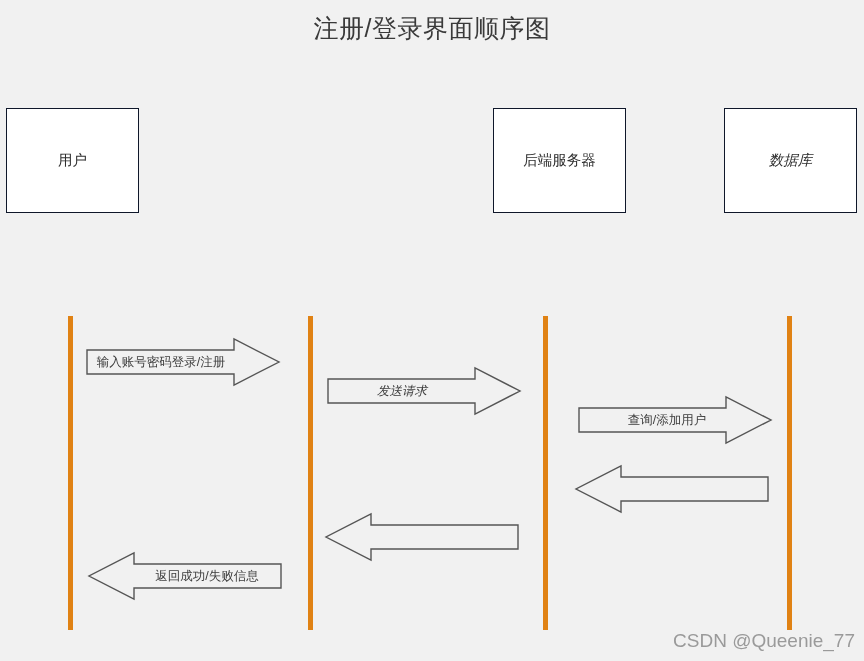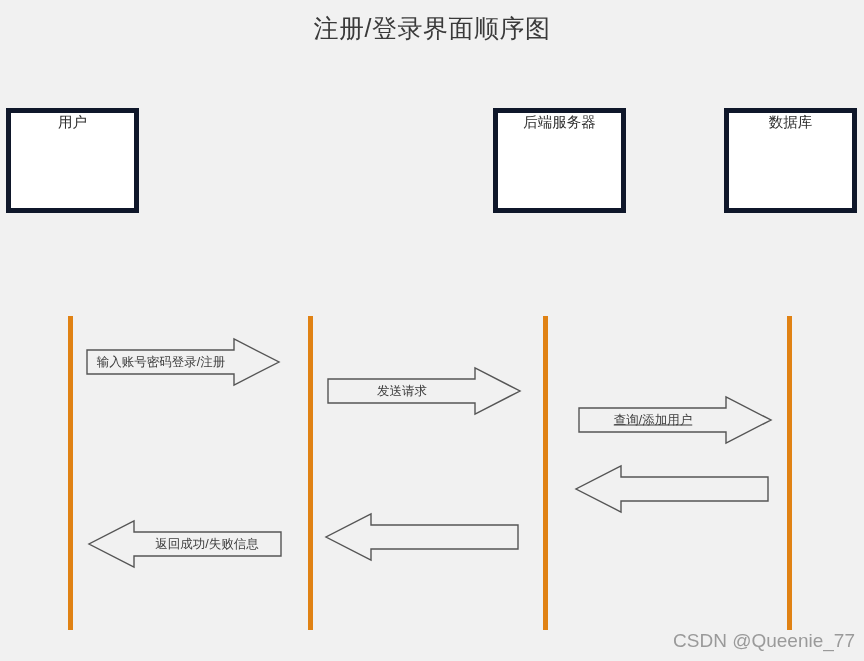--- a/index.html
+++ b/index.html
@@ -26,24 +26,24 @@
     width: 864px;
     text-align: center;
     font-size: 25px;
     color: #3a3a3a;
     letter-spacing: 0.5px;
     white-space: nowrap;
   }
   .participant-box {
     position: absolute;
     background: #ffffff;
-    border: 5px solid #0f172a;
+    border: 1px solid #0f172a;
     box-sizing: border-box;
     display: flex;
-    align-items: flex-start;
+    align-items: center;
     justify-content: center;
   }
   .participant-label {
     font-size: 14.5px;
     color: #2e2e2e;
     white-space: nowrap;
   }
   .lifeline {
     position: absolute;
     width: 5px;
@@ -83,64 +83,64 @@
 
   <div class="participant-box" style="left:6px; top:108px; width:133px; height:105px;">
     <span class="participant-label">用户</span>
   </div>
 
 
   <div class="participant-box" style="left:479px; top:108px; width:133px; height:105px;margin-left:14px;">
     <span class="participant-label">后端服务器</span>
   </div>
 
-  <div class="participant-box" style="left:724px; top:108px; width:133px; height:105px;">
+  <div class="participant-box" style="left:724px; top:108px; width:133px; height:105px;font-style:italic;">
     <span class="participant-label">数据库</span>
   </div>
 
   <div class="lifeline" style="left:68px; top:316px; height:314px;"></div>
   <div class="lifeline" style="left:308px; top:316px; height:314px;"></div>
   <div class="lifeline" style="left:543px; top:316px; height:314px;"></div>
   <div class="lifeline" style="left:787px; top:316px; height:314px;"></div>
 
   <div class="message" style="left:86px; top:338px; width:194px; height:48px;">
     <svg width="194" height="48" viewBox="0 0 194 48" aria-hidden="true">
       <path d="M1,12 L148,12 L148,1 L193,24 L148,47 L148,36 L1,36 Z" fill="none" stroke="#555555" stroke-width="1.4" stroke-linejoin="miter"></path>
     </svg>
     <span class="message-label" style="left:0px; width:150px;">输入账号密码登录/注册</span>
   </div>
 
   <div class="message" style="left:327px; top:367px; width:194px; height:48px;">
     <svg width="194" height="48" viewBox="0 0 194 48" aria-hidden="true">
       <path d="M1,12 L148,12 L148,1 L193,24 L148,47 L148,36 L1,36 Z" fill="none" stroke="#555555" stroke-width="1.4" stroke-linejoin="miter"></path>
     </svg>
-    <span class="message-label" style="left:0px; width:150px;">发送请求</span>
+    <span class="message-label" style="left:0px; width:150px;font-style:italic;">发送请求</span>
   </div>
 
   <div class="message" style="left:578px; top:396px; width:194px; height:48px;">
     <svg width="194" height="48" viewBox="0 0 194 48" aria-hidden="true">
       <path d="M1,12 L148,12 L148,1 L193,24 L148,47 L148,36 L1,36 Z" fill="none" stroke="#555555" stroke-width="1.4" stroke-linejoin="miter"></path>
     </svg>
-    <span class="message-label" style="left:0px; width:150px;text-decoration:underline;">查询/添加用户</span>
+    <span class="message-label" style="left:14px; width:150px;">查询/添加用户</span>
   </div>
 
   <div class="message" style="left:575px; top:465px; width:194px; height:48px;">
     <svg width="194" height="48" viewBox="0 0 194 48" aria-hidden="true">
       <path d="M193,12 L46,12 L46,1 L1,24 L46,47 L46,36 L193,36 Z" fill="none" stroke="#555555" stroke-width="1.4" stroke-linejoin="miter"></path>
     </svg>
   </div>
 
   <div class="message" style="left:325px; top:513px; width:194px; height:48px;">
     <svg width="194" height="48" viewBox="0 0 194 48" aria-hidden="true">
       <path d="M193,12 L46,12 L46,1 L1,24 L46,47 L46,36 L193,36 Z" fill="none" stroke="#555555" stroke-width="1.4" stroke-linejoin="miter"></path>
     </svg>
     <span class="message-label" style="left:44px; width:150px;"></span>
   </div>
 
-  <div class="message" style="left:88px; top:520px; width:194px; height:48px;">
+  <div class="message" style="left:88px; top:552px; width:194px; height:48px;">
     <svg width="194" height="48" viewBox="0 0 194 48" aria-hidden="true">
       <path d="M193,12 L46,12 L46,1 L1,24 L46,47 L46,36 L193,36 Z" fill="none" stroke="#555555" stroke-width="1.4" stroke-linejoin="miter"></path>
     </svg>
     <span class="message-label" style="left:44px; width:150px;">返回成功/失败信息</span>
   </div>
 
   <div class="watermark">CSDN @Queenie_77</div>
 
 </div>
 

